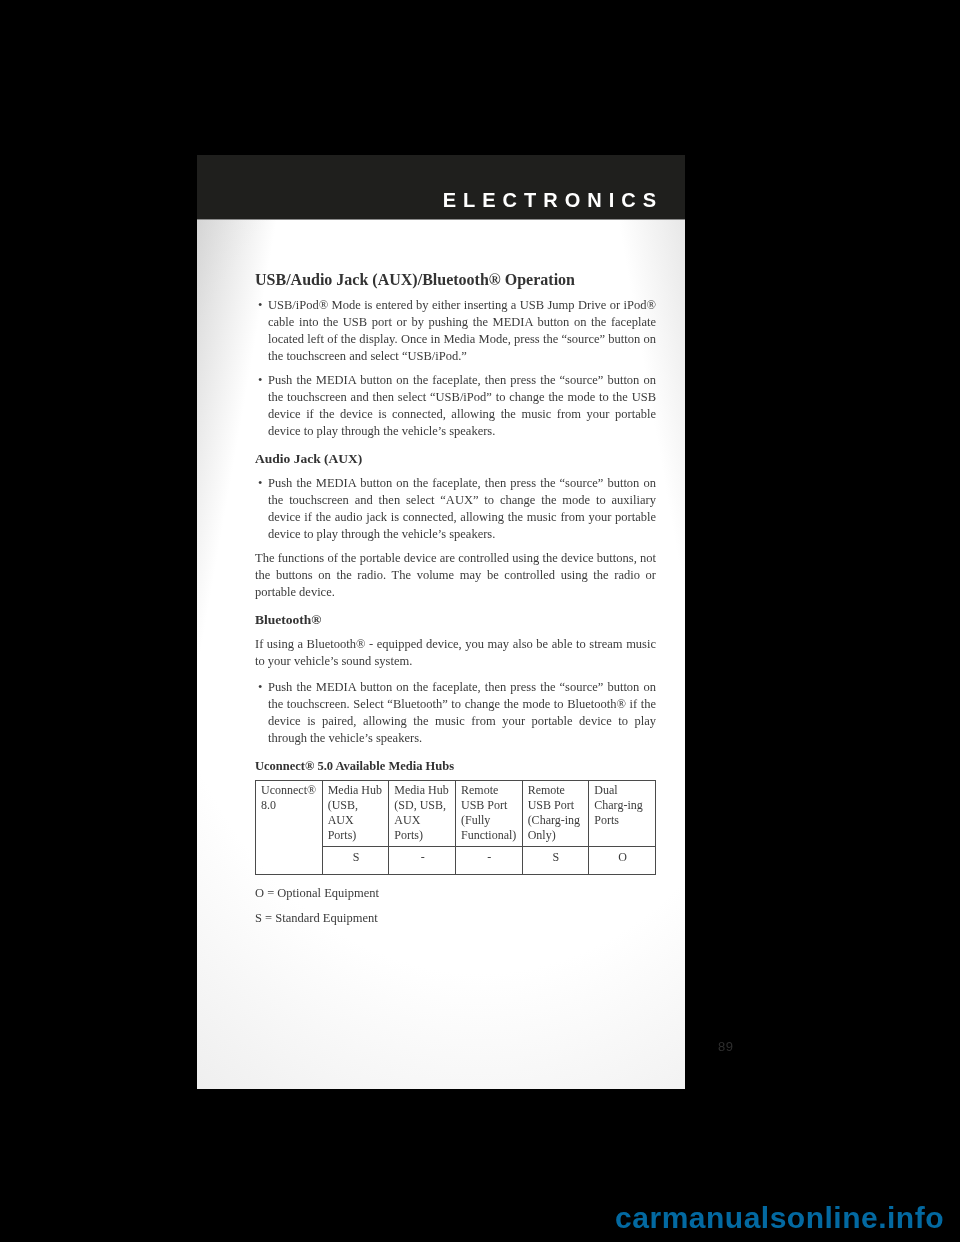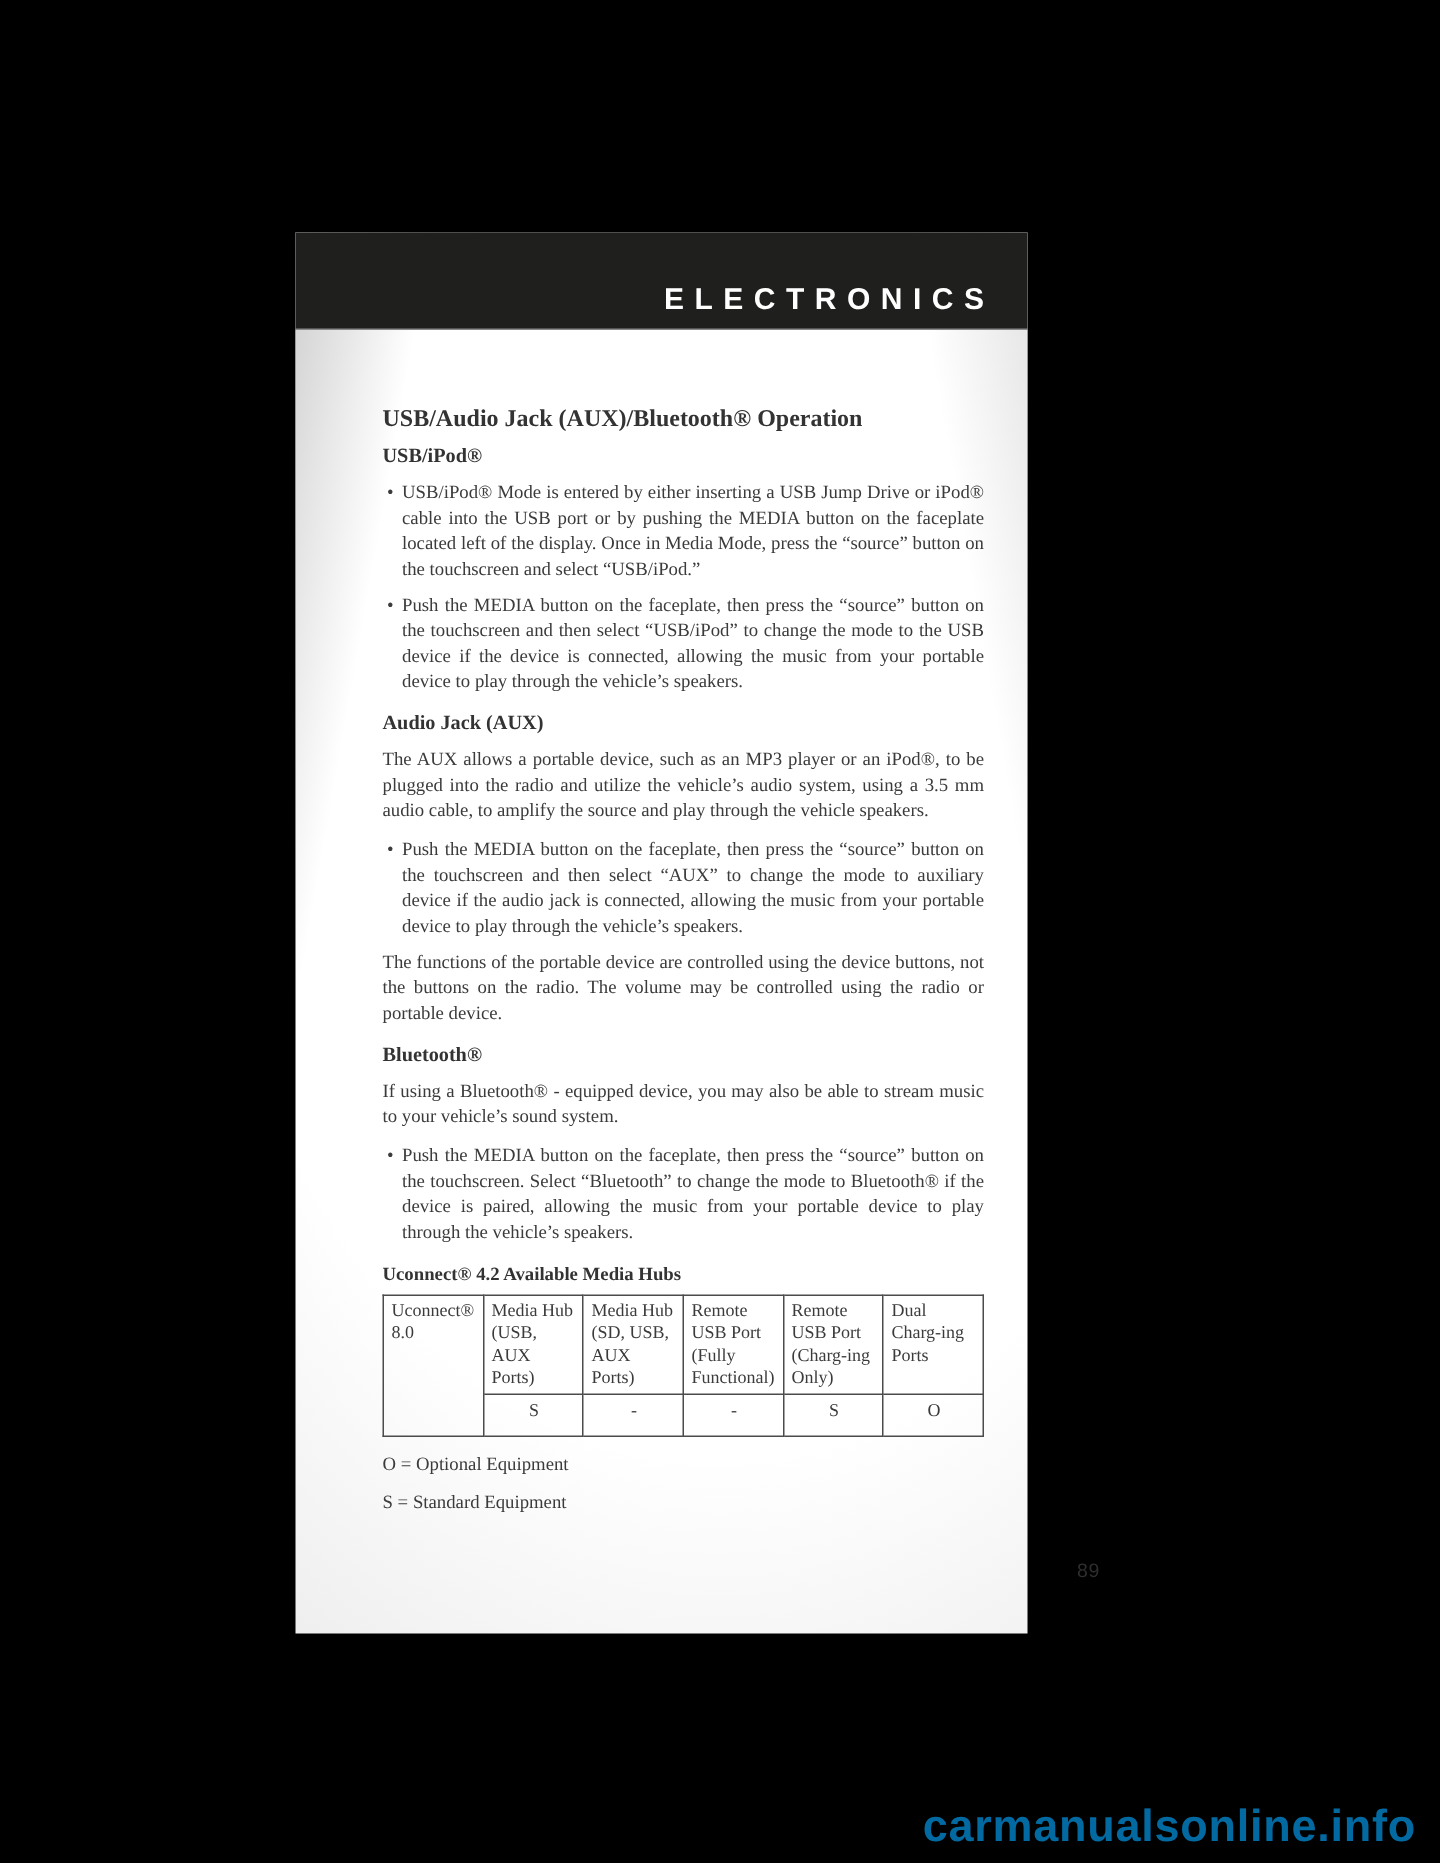--- a/index.html
+++ b/index.html
@@ -137,36 +137,34 @@
 <div class="page">
 
   <div class="page-header">
     <span class="title">ELECTRONICS</span>
   </div>
 
   <div class="content">
 
     <h1 class="doc-heading">USB/Audio Jack (AUX)/Bluetooth® Operation</h1>
 
-    <h2 class="subhead" style="margin-top:0;">USB/iPod®</h2>
 
     <div class="bullets">
       <div class="bullet">
         <span class="dot">•</span>
         <p>USB/iPod® Mode is entered by either inserting a USB Jump Drive or iPod® cable into the USB port or by pushing the MEDIA button on the faceplate located left of the display. Once in Media Mode, press the “source” button on the touchscreen and select “USB/iPod.”</p>
       </div>
       <div class="bullet">
         <span class="dot">•</span>
         <p>Push the MEDIA button on the faceplate, then press the “source” button on the touchscreen and then select “USB/iPod” to change the mode to the USB device if the device is connected, allowing the music from your portable device to play through the vehicle’s speakers.</p>
       </div>
     </div>
 
     <h2 class="subhead">Audio Jack (AUX)</h2>
 
-    <p class="body-p">The AUX allows a portable device, such as an MP3 player or an iPod®, to be plugged into the radio and utilize the vehicle’s audio system, using a 3.5 mm audio cable, to amplify the source and play through the vehicle speakers.</p>
 
     <div class="bullets">
       <div class="bullet">
         <span class="dot">•</span>
         <p>Push the MEDIA button on the faceplate, then press the “source” button on the touchscreen and then select “AUX” to change the mode to auxiliary device if the audio jack is connected, allowing the music from your portable device to play through the vehicle’s speakers.</p>
       </div>
     </div>
 
     <p class="body-p">The functions of the portable device are controlled using the device buttons, not the buttons on the radio. The volume may be controlled using the radio or portable device.</p>
 
@@ -174,21 +172,21 @@
 
     <p class="body-p">If using a Bluetooth® - equipped device, you may also be able to stream music to your vehicle’s sound system.</p>
 
     <div class="bullets">
       <div class="bullet">
         <span class="dot">•</span>
         <p>Push the MEDIA button on the faceplate, then press the “source” button on the touchscreen. Select “Bluetooth” to change the mode to Bluetooth® if the device is paired, allowing the music from your portable device to play through the vehicle’s speakers.</p>
       </div>
     </div>
 
-    <h3 class="table-title">Uconnect® 4.2 Available Media Hubs</h3>
+    <h3 class="table-title">Uconnect® 5.0 Available Media Hubs</h3>
 
     <table class="media-hubs">
       <tbody>
         <tr>
           <th rowspan="2">Uconnect® 8.0</th>
           <th>Media Hub (USB, AUX Ports)</th>
           <th>Media Hub (SD, USB, AUX Ports)</th>
           <th>Remote USB Port (Fully Functional)</th>
           <th>Remote USB Port (Charg-ing Only)</th>
           <th>Dual Charg-ing Ports</th>

